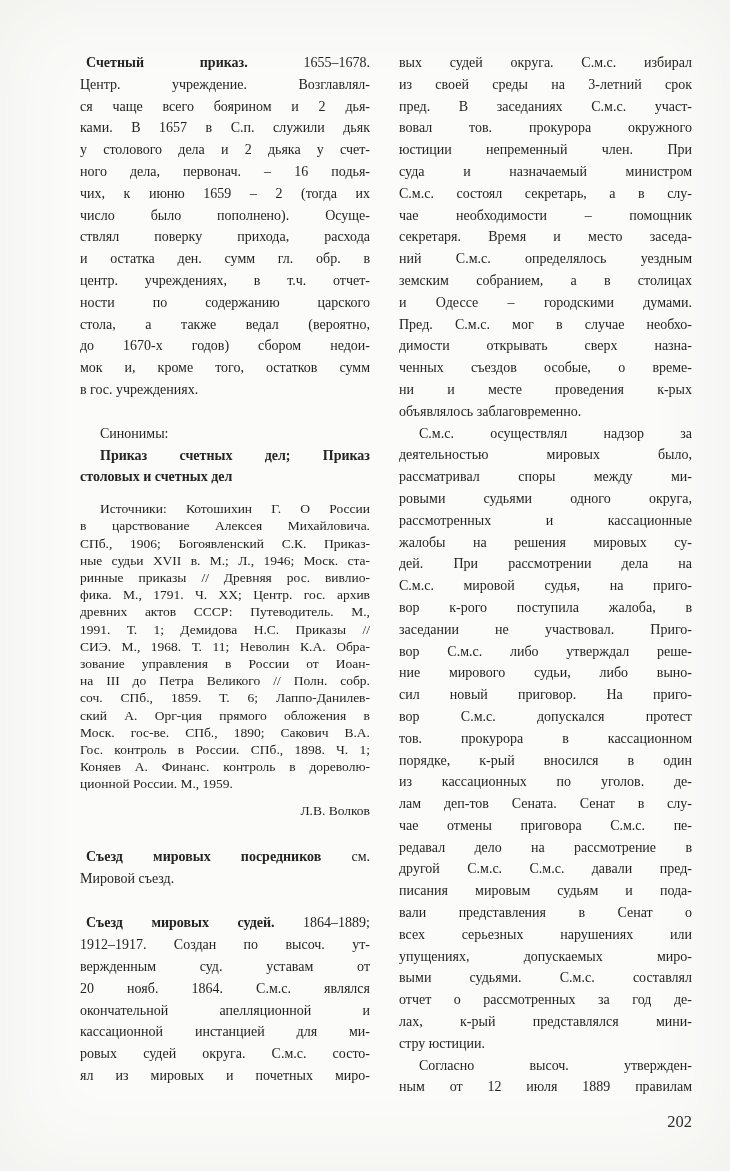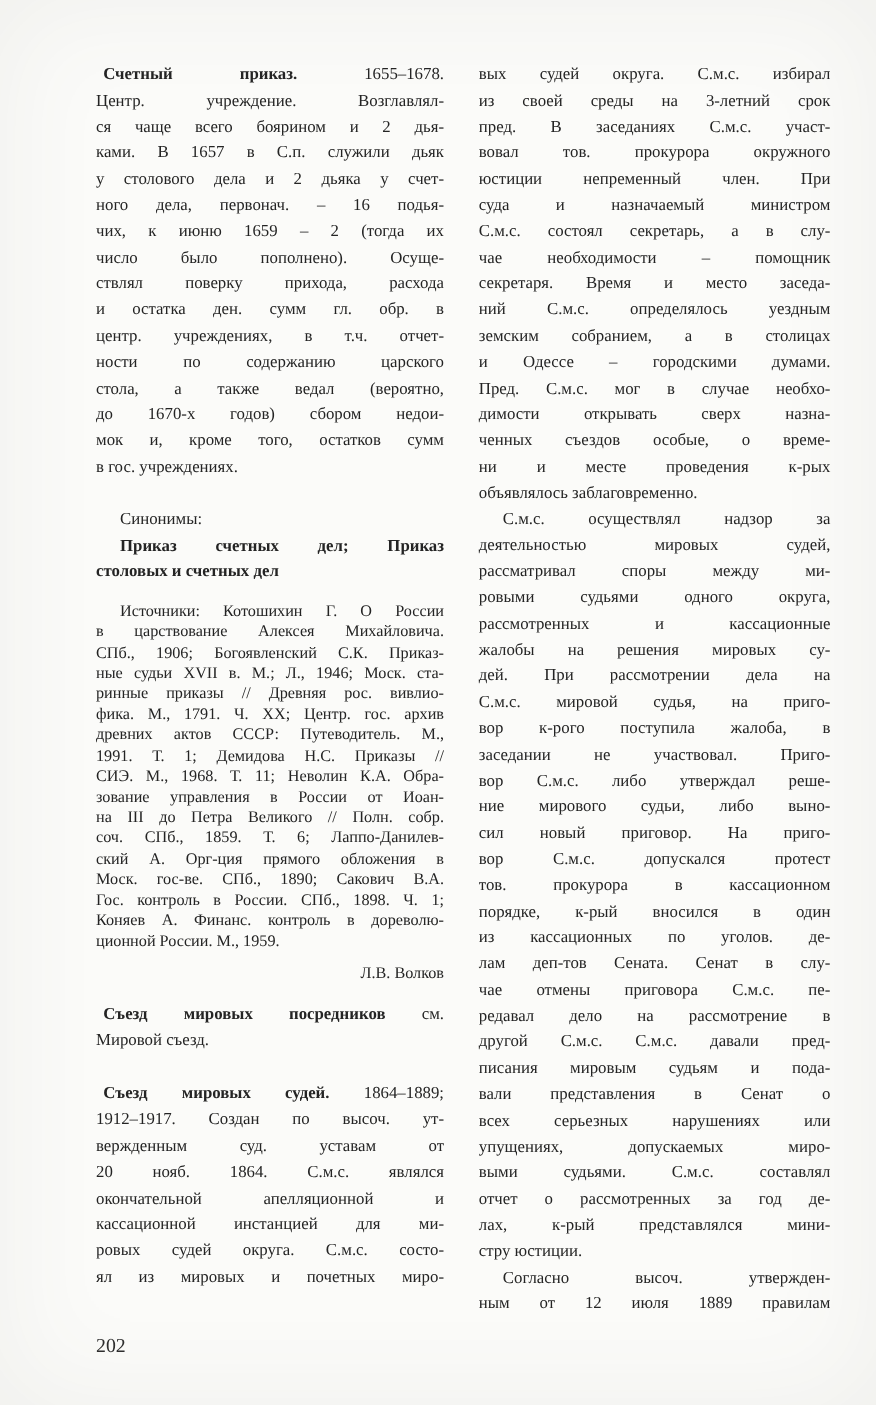--- a/index.html
+++ b/index.html
@@ -27,25 +27,25 @@
   .line.a-l{-moz-text-align-last:left;text-align-last:left;}
   .line.a-r{-moz-text-align-last:right;text-align-last:right;}
   .line.ind-xs{text-indent:6px;}
   .line.ind-md{text-indent:20px;}
   .run-b{font-weight:bold;}
   .run-i{}
   
   [data-name="synonyms-label"]{margin-top:22px;}
   [data-name="sources"]{margin-top:12px;}
   [data-name="author-signature"]{margin-top:9px;}
-  [data-name="entry-syezd-posrednikov"]{margin-top:16px;}
+  [data-name="entry-syezd-posrednikov"]{margin-top:27px;}
   [data-name="entry-syezd-sudei"]{margin-top:23px;}
   .footer{
     position:absolute;left:80px;width:612px;top:1112px;
-    text-align:left;font-size:16.5px;color:#2e2e2e;
+    text-align:right;font-size:16.5px;color:#2e2e2e;
   }
 </style>
 </head>
 <body>
 
 <div class="page" data-name="book-page">
   <div class="col col-left" data-name="left-column">
       <div class="block" data-name="entry-schetny-prikaz">
         <div class="line a-j ind-xs" data-name="text-line"><span class="run-b" data-name="bold-text">Счетный приказ.</span><span class="run-r" data-name="regular-text"> 1655–1678.</span></div>
         <div class="line a-j" data-name="text-line"><span class="run-r" data-name="regular-text">Центр. учреждение. Возглавлял-</span></div>
@@ -123,21 +123,21 @@
         <div class="line a-j" data-name="text-line"><span class="run-i" data-name="italic-text">земским собранием,</span><span class="run-r" data-name="regular-text"> а в столицах</span></div>
         <div class="line a-j" data-name="text-line"><span class="run-r" data-name="regular-text">и Одессе – </span><span class="run-i" data-name="italic-text">городскими думами.</span></div>
         <div class="line a-j" data-name="text-line"><span class="run-r" data-name="regular-text">Пред. С.м.с. мог в случае необхо-</span></div>
         <div class="line a-j" data-name="text-line"><span class="run-r" data-name="regular-text">димости открывать сверх назна-</span></div>
         <div class="line a-j" data-name="text-line"><span class="run-r" data-name="regular-text">ченных съездов особые, о време-</span></div>
         <div class="line a-j" data-name="text-line"><span class="run-r" data-name="regular-text">ни и месте проведения к-рых</span></div>
         <div class="line a-l" data-name="text-line"><span class="run-r" data-name="regular-text">объявлялось заблаговременно.</span></div>
       </div>
       <div class="block" data-name="entry-syezd-sudei-cont-2">
         <div class="line a-j ind-md" data-name="text-line"><span class="run-r" data-name="regular-text">С.м.с. осуществлял надзор за</span></div>
-        <div class="line a-j" data-name="text-line"><span class="run-r" data-name="regular-text">деятельностью мировых судей,</span></div>
+        <div class="line a-j" data-name="text-line"><span class="run-r" data-name="regular-text">деятельностью мировых было,</span></div>
         <div class="line a-j" data-name="text-line"><span class="run-r" data-name="regular-text">рассматривал споры между ми-</span></div>
         <div class="line a-j" data-name="text-line"><span class="run-r" data-name="regular-text">ровыми судьями одного округа,</span></div>
         <div class="line a-j" data-name="text-line"><span class="run-r" data-name="regular-text">рассмотренных и кассационные</span></div>
         <div class="line a-j" data-name="text-line"><span class="run-r" data-name="regular-text">жалобы на решения мировых су-</span></div>
         <div class="line a-j" data-name="text-line"><span class="run-r" data-name="regular-text">дей. При рассмотрении дела на</span></div>
         <div class="line a-j" data-name="text-line"><span class="run-r" data-name="regular-text">С.м.с. мировой судья, на приго-</span></div>
         <div class="line a-j" data-name="text-line"><span class="run-r" data-name="regular-text">вор к-рого поступила жалоба, в</span></div>
         <div class="line a-j" data-name="text-line"><span class="run-r" data-name="regular-text">заседании не участвовал. Приго-</span></div>
         <div class="line a-j" data-name="text-line"><span class="run-r" data-name="regular-text">вор С.м.с. либо утверждал реше-</span></div>
         <div class="line a-j" data-name="text-line"><span class="run-r" data-name="regular-text">ние мирового судьи, либо выно-</span></div>

